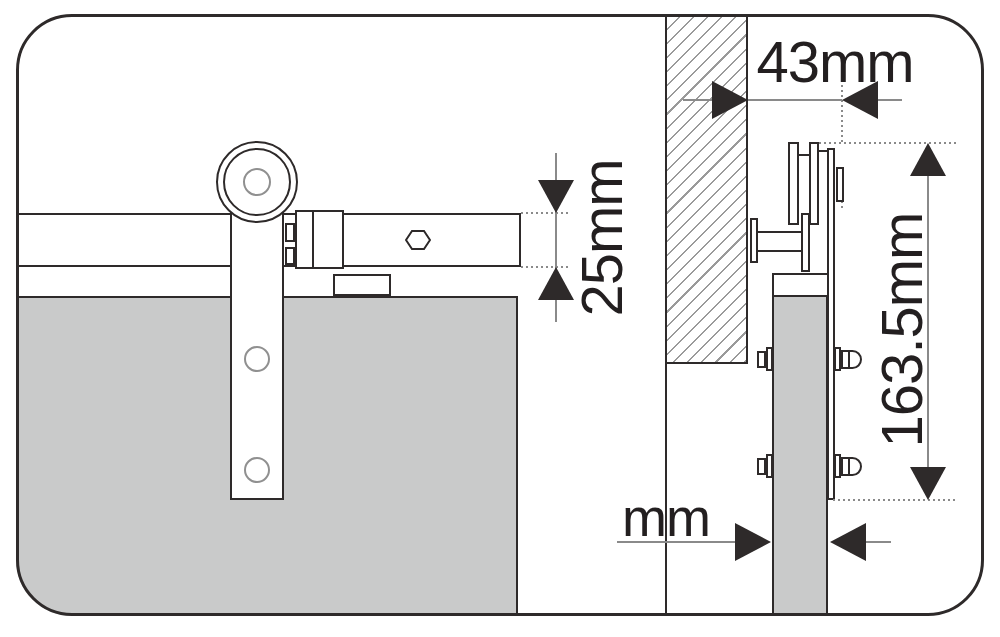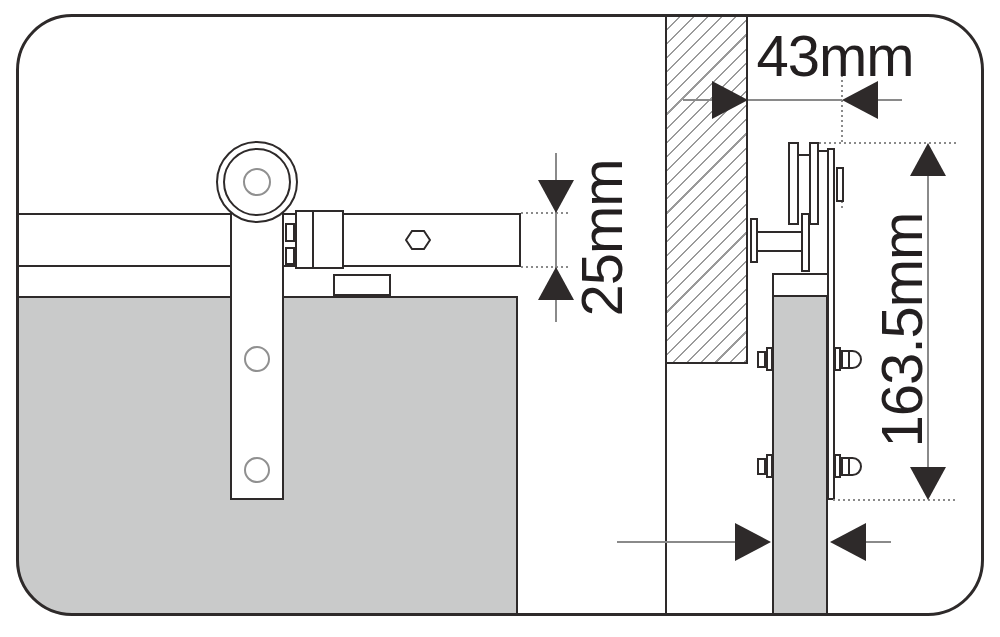--- a/index.html
+++ b/index.html
@@ -108,30 +108,31 @@
     <div class="abs part" style="left:750px;top:440px;width:7px;height:24px;"></div>
     <div class="abs part" style="left:818px;top:440px;width:7px;height:24px;"></div>
     <div class="abs part" style="left:825px;top:443px;width:21px;height:19px;border-radius:0 10px 10px 0;"></div>
     <div class="abs line" style="left:832px;top:444px;width:2px;height:17px;"></div>
 
     <div class="abs dimlineh" style="left:667px;top:85px;width:29px;"></div>
     <div class="abs dimlineh" style="left:732px;top:85px;width:94px;"></div>
     <div class="abs dimlineh" style="left:862px;top:85px;width:24px;"></div>
     <div class="abs ar ar-right" style="left:696px;top:67px;"></div>
     <div class="abs ar ar-left" style="left:826px;top:67px;"></div>
-    <div class="abs dimtxt ctr" style="left:819px;top:42px;">43mm</div>
+    <div class="abs dimtxt ctr" style="left:819px;top:48px;">43mm</div>
 
     <div class="abs doth" style="left:803px;top:128px;width:138px;"></div>
     <div class="abs doth" style="left:817px;top:485px;width:122px;"></div>
     <div class="abs dimlinev" style="left:911px;top:131px;height:353px;"></div>
     <div class="abs ar ar-up" style="left:894px;top:129px;"></div>
     <div class="abs ar ar-down" style="left:894px;top:453px;"></div>
     <div class="abs dimtxt vert" style="left:886px;top:316px;">163.5mm</div>
 
     <div class="abs dimlineh" style="left:601px;top:527px;width:118px;"></div>
     <div class="abs dimlineh" style="left:850px;top:527px;width:25px;"></div>
     <div class="abs ar ar-right" style="left:719px;top:509px;"></div>
     <div class="abs ar ar-left" style="left:814px;top:509px;"></div>
+    <div class="abs smalltxt ctr" style="left:650px;top:503px;">mm</div>
 
   </div>
 
   <div id="frame-border" class="abs"></div>
 </div>
 
 </body></html>

